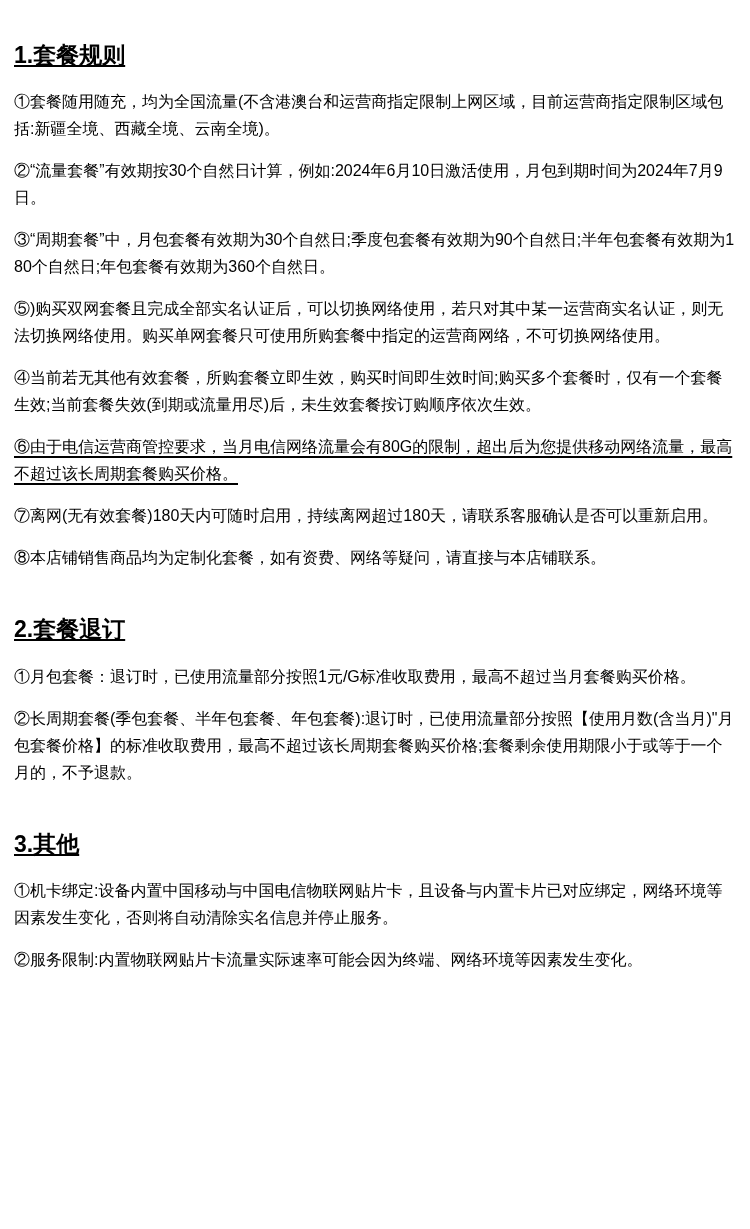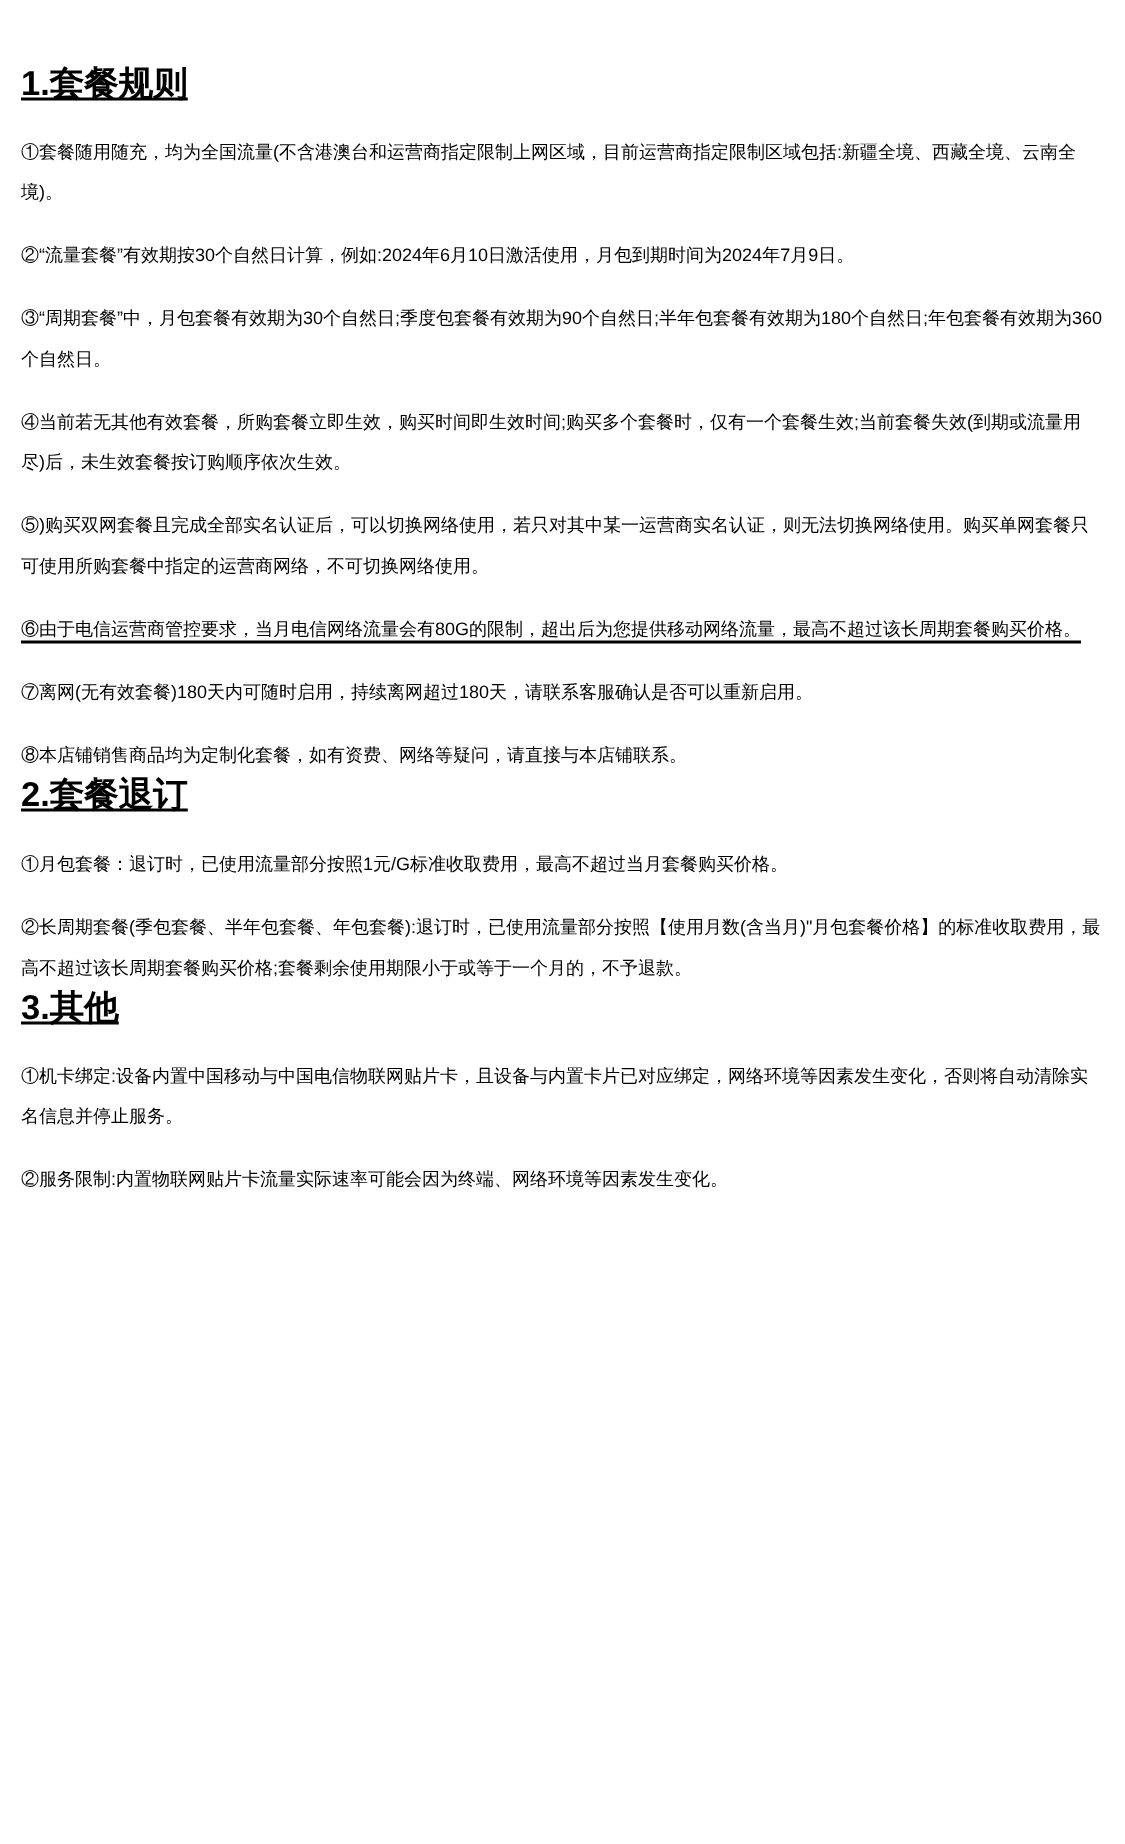--- a/index.html
+++ b/index.html
@@ -25,31 +25,32 @@
     font-size: 34px;
     font-weight: 700;
     line-height: 1.1;
     margin: 0 0 24px 0;
     color: #000000;
   }
   .section {
     margin: 0;
   }
   .section + .section {
+    margin-top: 46px;
   }
   .section-heading {
     font-size: 23px;
     font-weight: 700;
     line-height: 1.1;
     margin: 0 0 20px 0;
     color: #000000;
     text-decoration: underline;
   }
   .para {
-    font-size: 12px;
+    font-size: 16px;
     font-weight: 500;
     line-height: 27px;
     margin: 0 0 15px 0;
     color: #000000;
     word-break: break-all;
     text-align: left;
   }
   .para:last-child {
     margin-bottom: 0;
   }
@@ -63,22 +64,22 @@
 <body>
 
 <div class="page">
 
 
   <section class="section">
     <h2 class="section-heading">1.套餐规则</h2>
     <p class="para">①套餐随用随充，均为全国流量(不含港澳台和运营商指定限制上网区域，目前运营商指定限制区域包括:新疆全境、西藏全境、云南全境)。</p>
     <p class="para">②“流量套餐”有效期按30个自然日计算，例如:2024年6月10日激活使用，月包到期时间为2024年7月9日。</p>
     <p class="para">③“周期套餐”中，月包套餐有效期为30个自然日;季度包套餐有效期为90个自然日;半年包套餐有效期为180个自然日;年包套餐有效期为360个自然日。</p>
+    <p class="para">⑤)购买双网套餐且完成全部实名认证后，可以切换网络使用，若只对其中某一运营商实名认证，则无法切换网络使用。购买单网套餐只可使用所购套餐中指定的运营商网络，不可切换网络使用。</p>
     <p class="para">④当前若无其他有效套餐，所购套餐立即生效，购买时间即生效时间;购买多个套餐时，仅有一个套餐生效;当前套餐失效(到期或流量用尽)后，未生效套餐按订购顺序依次生效。</p>
-    <p class="para">⑤)购买双网套餐且完成全部实名认证后，可以切换网络使用，若只对其中某一运营商实名认证，则无法切换网络使用。购买单网套餐只可使用所购套餐中指定的运营商网络，不可切换网络使用。</p>
     <p class="para underlined">⑥由于电信运营商管控要求，当月电信网络流量会有80G的限制，超出后为您提供移动网络流量，最高不超过该长周期套餐购买价格。</p>
     <p class="para">⑦离网(无有效套餐)180天内可随时启用，持续离网超过180天，请联系客服确认是否可以重新启用。</p>
     <p class="para">⑧本店铺销售商品均为定制化套餐，如有资费、网络等疑问，请直接与本店铺联系。</p>
   </section>
 
   <section class="section">
     <h2 class="section-heading">2.套餐退订</h2>
     <p class="para">①月包套餐：退订时，已使用流量部分按照1元/G标准收取费用，最高不超过当月套餐购买价格。</p>
     <p class="para">②长周期套餐(季包套餐、半年包套餐、年包套餐):退订时，已使用流量部分按照【使用月数(含当月)"月包套餐价格】的标准收取费用，最高不超过该长周期套餐购买价格;套餐剩余使用期限小于或等于一个月的，不予退款。</p>
   </section>

